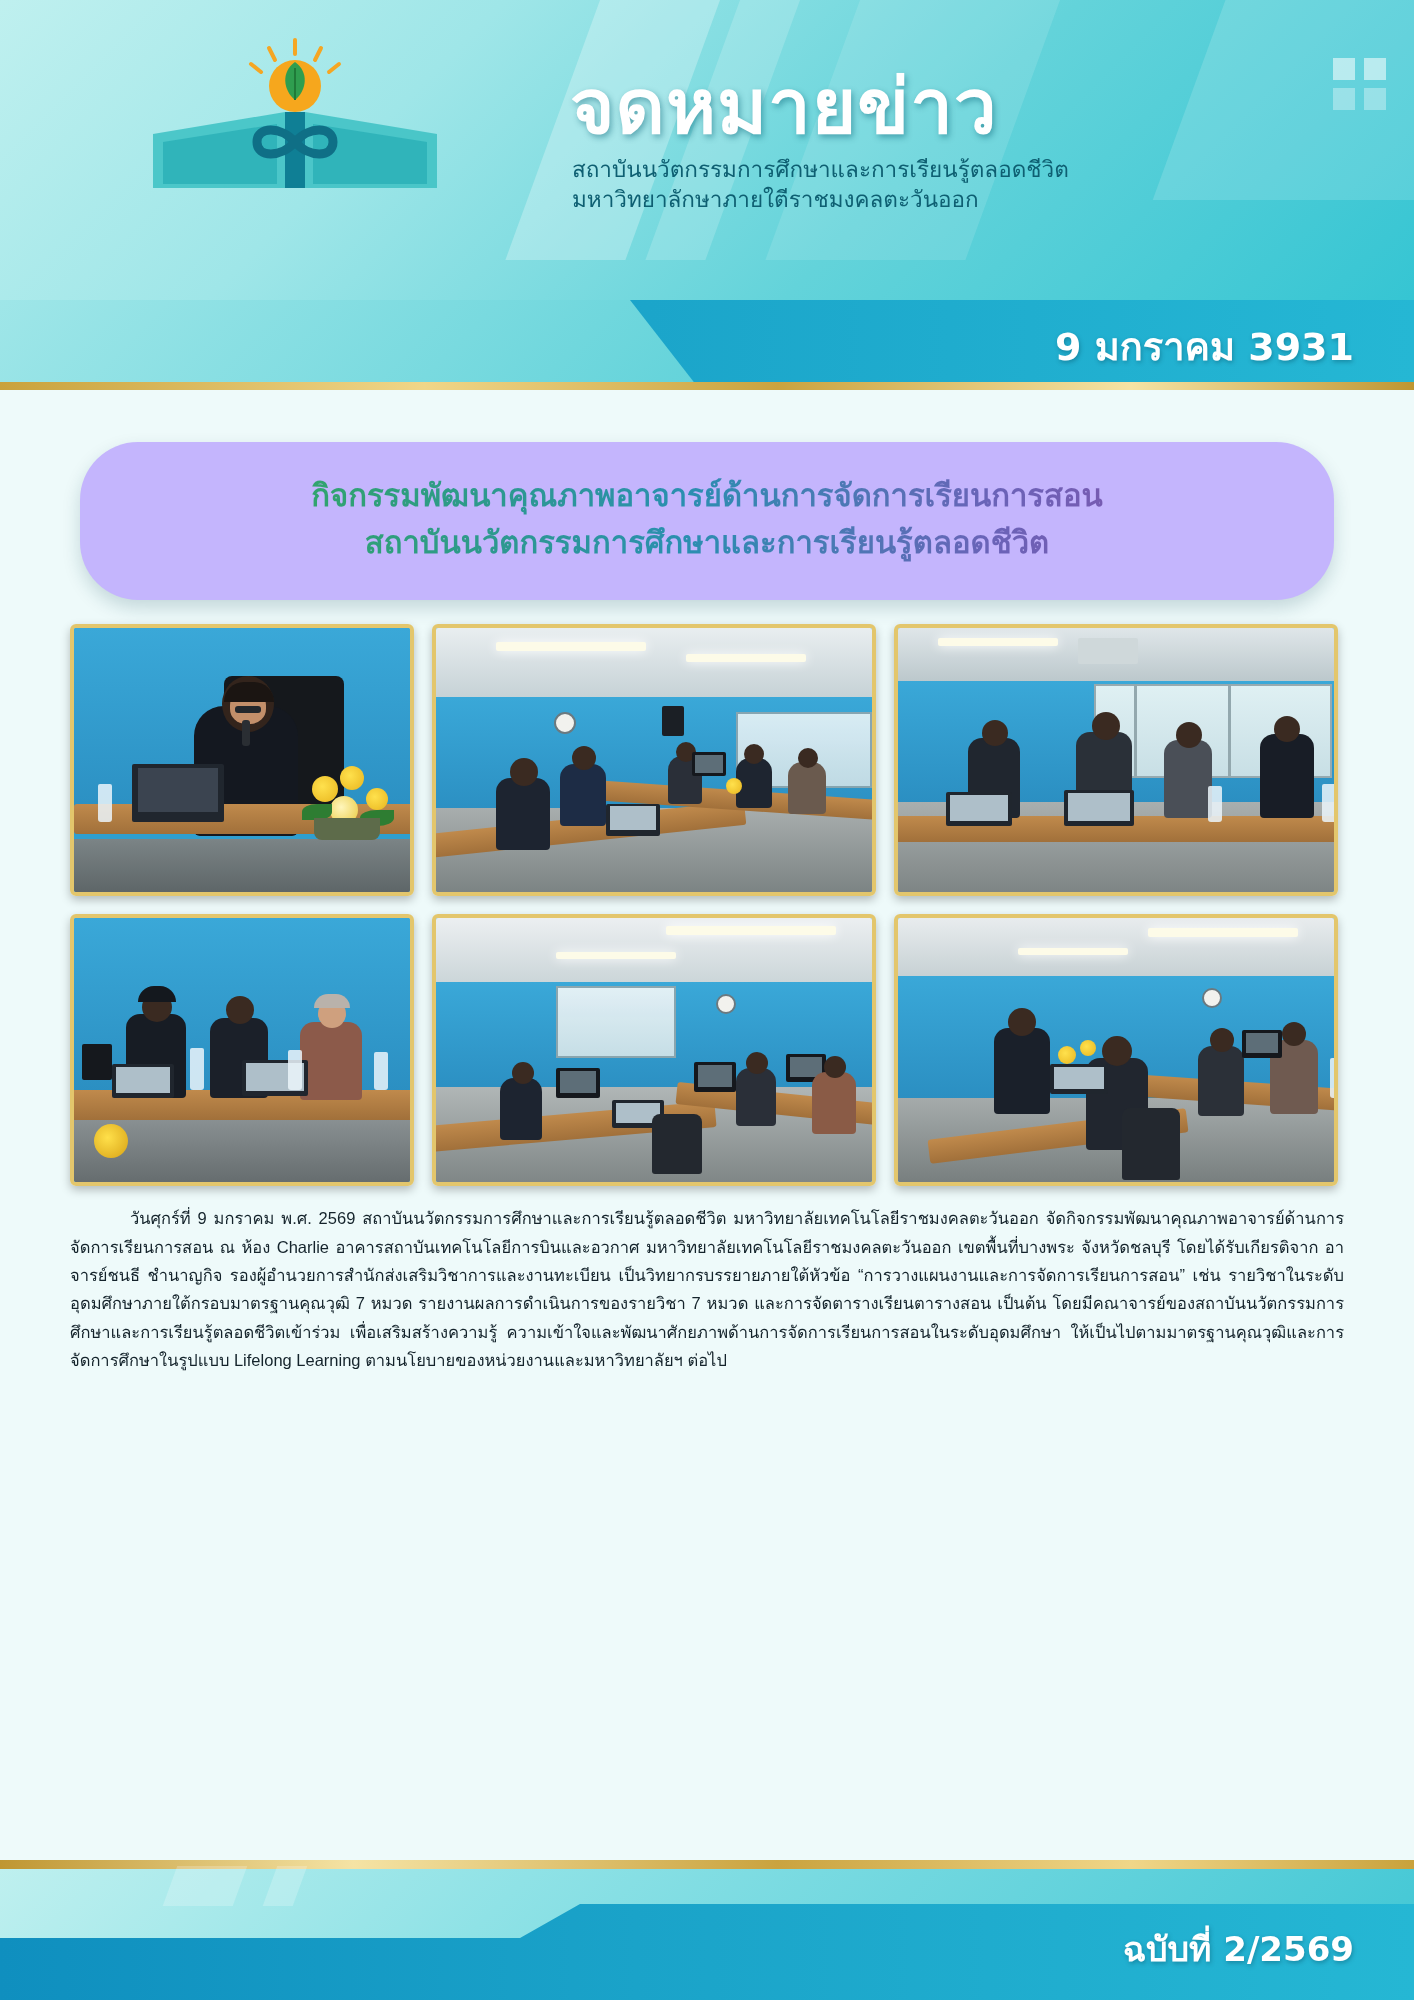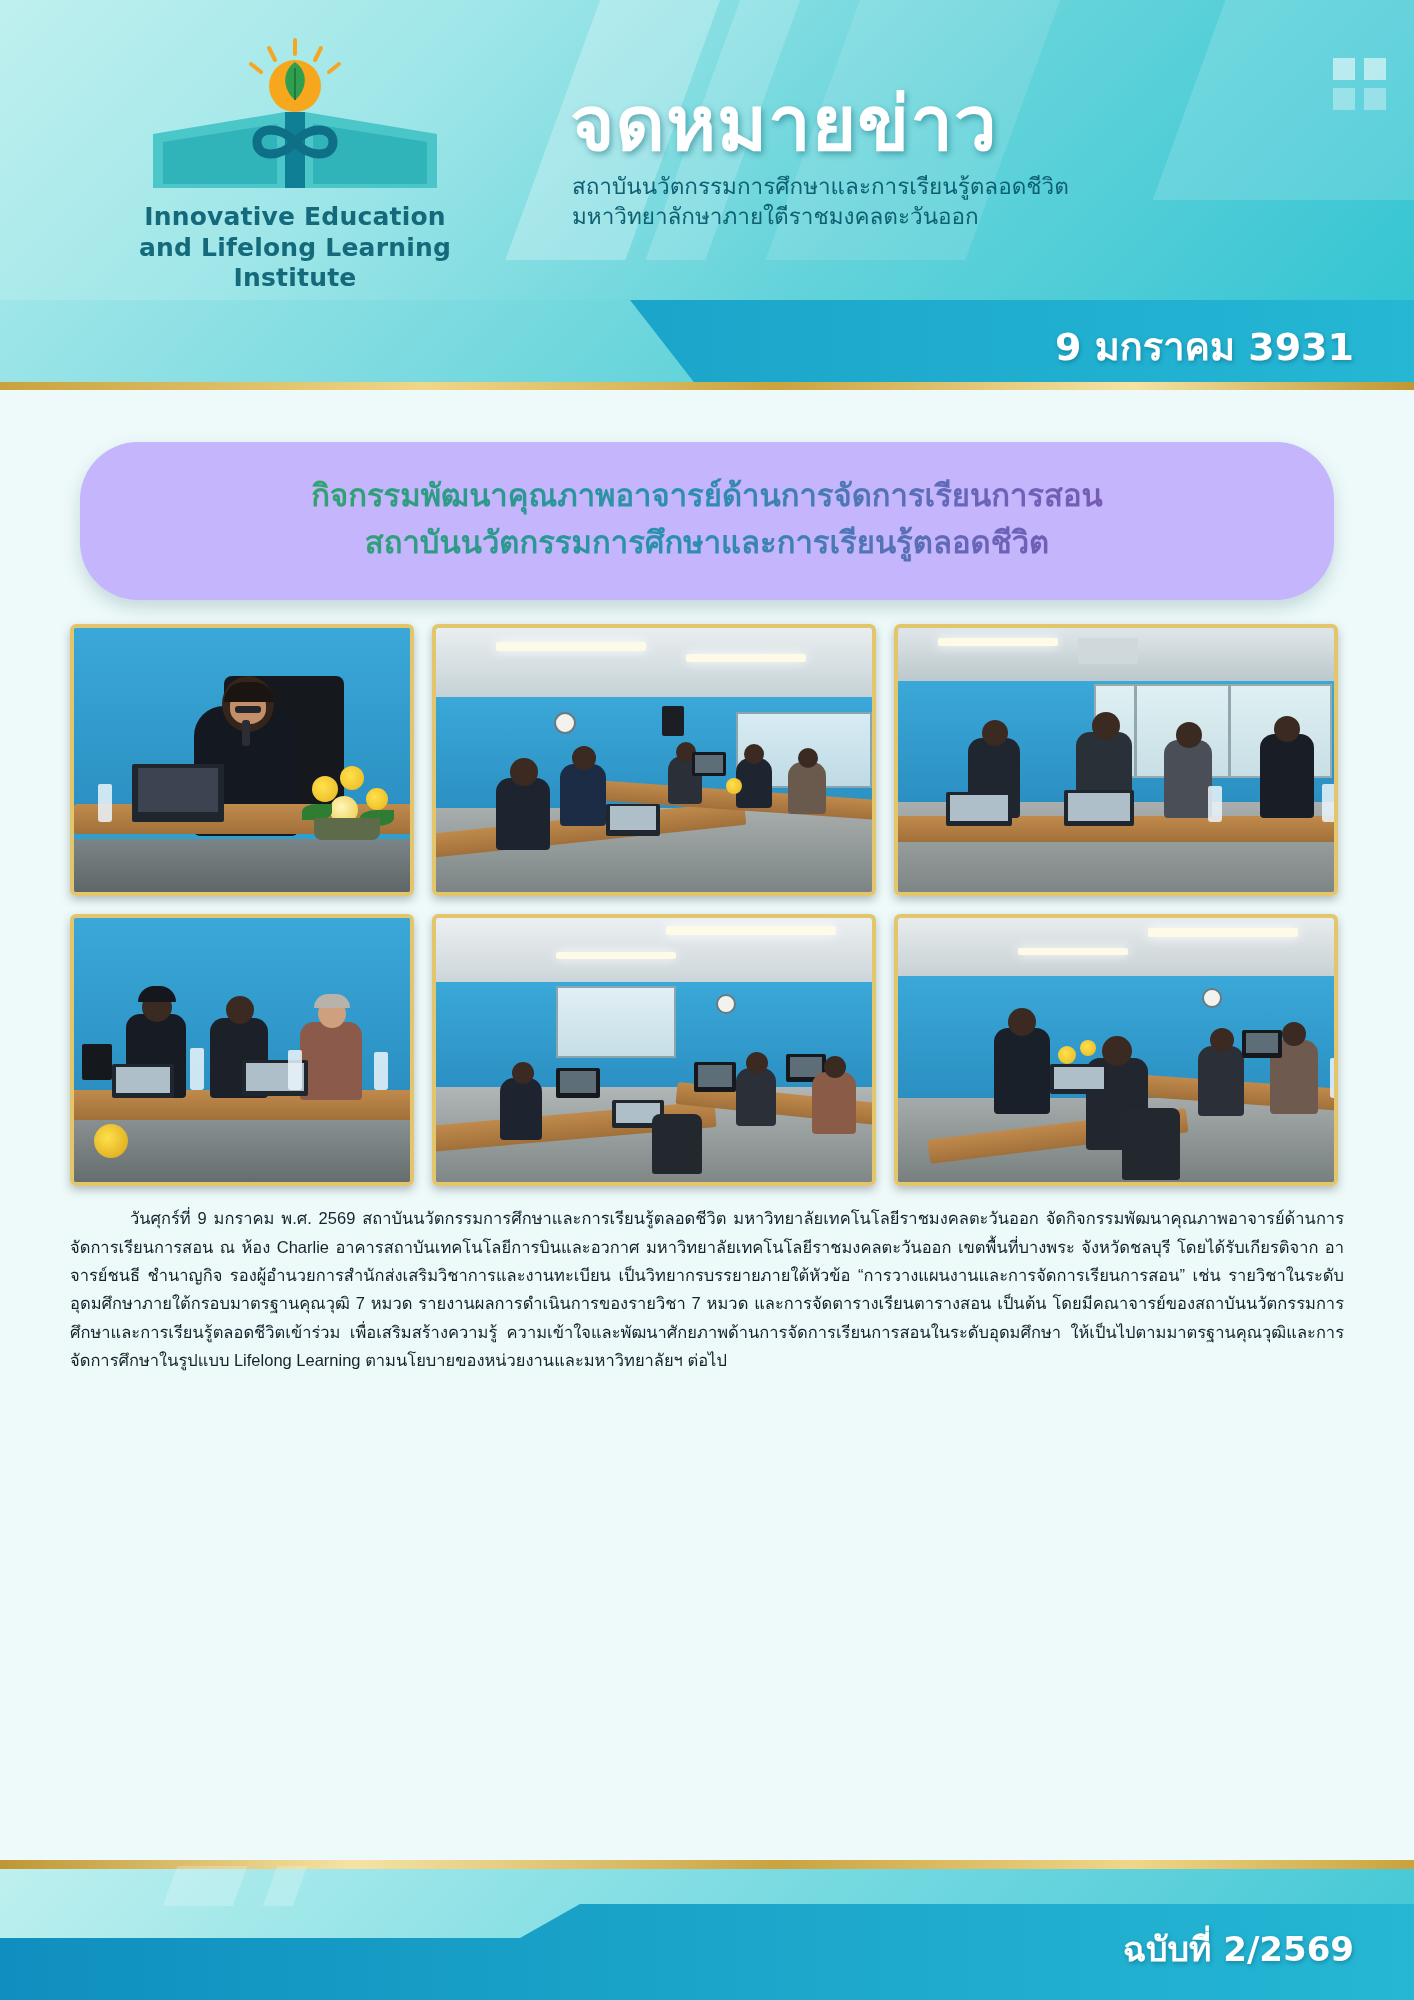--- a/index.html
+++ b/index.html
@@ -40,21 +40,21 @@
     margin-top:4px;
     font-family:"DejaVu Sans", sans-serif;
     font-weight:bold;
     font-size:25px;
     line-height:1.22;
     color:#146a7a;
     letter-spacing:0.2px;
   }
 
   .title-panel {
-    position:absolute; left:520px; top:84px; width:880px; height:195px;
+    position:absolute; left:520px; top:67px; width:880px; height:195px;
   }
   .title-panel .bigtitle {
     font-family:"DejaVu Sans", sans-serif;
     font-size:76px;
     font-weight:bold;
     color:#ffffff;
     letter-spacing:1px;
     text-shadow:2px 3px 6px rgba(0,90,110,0.45);
     line-height:1.05;
     margin-left:50px;
@@ -221,25 +221,20 @@
         <path d="M8 96 L140 74 L140 150 L8 150 Z" fill="#43c3c6" opacity="0.92"></path>
         <path d="M18 104 L132 86 L132 146 L18 146 Z" fill="#2bb0b7" opacity="0.85"></path>
 
         <path d="M292 96 L160 74 L160 150 L292 150 Z" fill="#43c3c6" opacity="0.92"></path>
         <path d="M282 104 L168 86 L168 146 L282 146 Z" fill="#2bb0b7" opacity="0.85"></path>
 
         <path d="M140 74 L160 74 L160 150 L140 150 Z" fill="#0f7f95"></path>
 
         <path d="M112 104 C112 88 136 88 150 104 C164 120 188 120 188 104 C188 88 164 88 150 104 C136 120 112 120 112 104 Z" fill="none" stroke="#0f6f86" stroke-width="9" stroke-linecap="round"></path>
       </svg>
-    </div>
-    <div class="logo-title">
-      <div>Innovative Education</div>
-      <div>and Lifelong Learning</div>
-      <div>Institute</div>
     </div>
   </div>
 
   <div class="title-panel">
     <div class="bigtitle">จดหมายข่าว</div>
     <div class="sub1">สถาบันนวัตกรรมการศึกษาและการเรียนรู้ตลอดชีวิต</div>
     <div class="sub2">มหาวิทยาลักษาภายใตีราชมงคลตะวันออก</div>
   </div>
 
   <div class="bluebar"></div>

